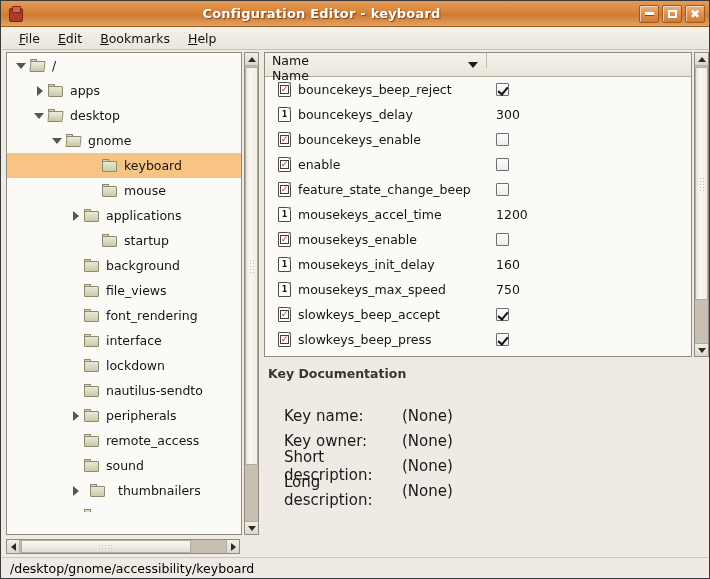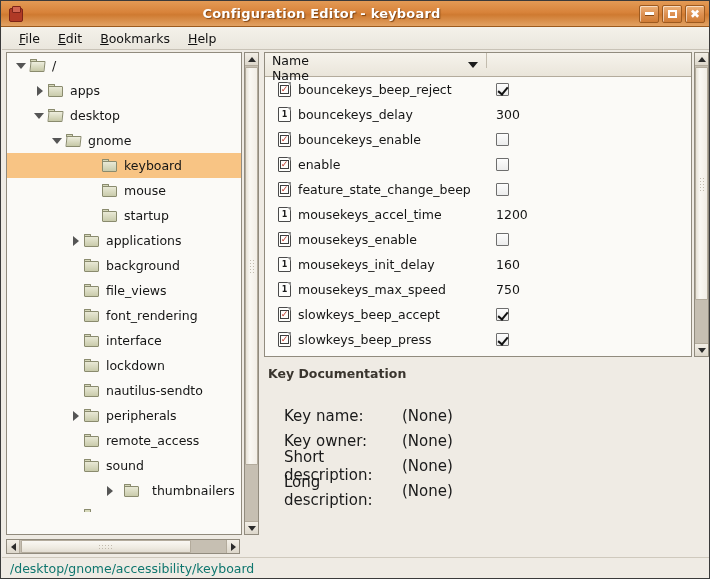--- a/index.html
+++ b/index.html
@@ -220,21 +220,21 @@
   .doc-title{font-size:12.5px;font-weight:bold;color:#3a352e;padding:4px 0 0 4px;}
   .doc-grid{margin:22px 0 0 20px;}
   .doc-row{display:flex;height:25px;align-items:center;font-size:15px;color:#1a1a1a;}
   .doc-row .lab{width:118px;}
   .doc-row .val{}
   
   .statusbar{
     position:absolute;left:1px;top:556px;width:708px;height:22px;
     background:#efebe4;border-top:1px solid #cfc9bd;box-sizing:border-box;
     display:flex;align-items:center;padding-left:8px;
-    font-size:12.5px;color:#0f766e;
+    font-size:12.5px;color:#000000;
   }
   .bottom-hsb{position:absolute;left:5px;top:538px;width:234px;height:15px;}
 </style>
 </head>
 <body>
 
 <div id="app">
 
   <div class="titlebar">
     <div class="tb-icon">
@@ -307,109 +307,109 @@
               <span class="tlabel">keyboard</span>
             </div>
             <div class="trow" style="padding-left: 80px;">
               <span class="exp "></span>
               <span class="fold">
                 <span class="tab"></span>
                 <span class="body"></span>
               </span>
               <span class="tlabel">mouse</span>
             </div>
+            <div class="trow" style="padding-left: 62px;">
+              <span class="exp closed"></span>
+              <span class="fold">
+                <span class="tab"></span>
+                <span class="body"></span>
+              </span>
+              <span class="tlabel">applications</span>
+            </div>
             <div class="trow" style="padding-left: 80px;">
               <span class="exp "></span>
               <span class="fold">
                 <span class="tab"></span>
                 <span class="body"></span>
               </span>
               <span class="tlabel">startup</span>
             </div>
             <div class="trow" style="padding-left: 62px;">
+              <span class="exp "></span>
+              <span class="fold">
+                <span class="tab"></span>
+                <span class="body"></span>
+              </span>
+              <span class="tlabel">background</span>
+            </div>
+            <div class="trow" style="padding-left: 62px;">
+              <span class="exp "></span>
+              <span class="fold">
+                <span class="tab"></span>
+                <span class="body"></span>
+              </span>
+              <span class="tlabel">file_views</span>
+            </div>
+            <div class="trow" style="padding-left: 62px;">
+              <span class="exp "></span>
+              <span class="fold">
+                <span class="tab"></span>
+                <span class="body"></span>
+              </span>
+              <span class="tlabel">font_rendering</span>
+            </div>
+            <div class="trow" style="padding-left: 62px;">
+              <span class="exp "></span>
+              <span class="fold">
+                <span class="tab"></span>
+                <span class="body"></span>
+              </span>
+              <span class="tlabel">interface</span>
+            </div>
+            <div class="trow" style="padding-left: 62px;">
+              <span class="exp "></span>
+              <span class="fold">
+                <span class="tab"></span>
+                <span class="body"></span>
+              </span>
+              <span class="tlabel">lockdown</span>
+            </div>
+            <div class="trow" style="padding-left: 62px;">
+              <span class="exp "></span>
+              <span class="fold">
+                <span class="tab"></span>
+                <span class="body"></span>
+              </span>
+              <span class="tlabel">nautilus-sendto</span>
+            </div>
+            <div class="trow" style="padding-left: 62px;">
               <span class="exp closed"></span>
               <span class="fold">
                 <span class="tab"></span>
                 <span class="body"></span>
               </span>
-              <span class="tlabel">applications</span>
-            </div>
-            <div class="trow" style="padding-left: 62px;">
-              <span class="exp "></span>
-              <span class="fold">
-                <span class="tab"></span>
-                <span class="body"></span>
-              </span>
-              <span class="tlabel">background</span>
-            </div>
-            <div class="trow" style="padding-left: 62px;">
-              <span class="exp "></span>
-              <span class="fold">
-                <span class="tab"></span>
-                <span class="body"></span>
-              </span>
-              <span class="tlabel">file_views</span>
-            </div>
-            <div class="trow" style="padding-left: 62px;">
-              <span class="exp "></span>
-              <span class="fold">
-                <span class="tab"></span>
-                <span class="body"></span>
-              </span>
-              <span class="tlabel">font_rendering</span>
-            </div>
-            <div class="trow" style="padding-left: 62px;">
-              <span class="exp "></span>
-              <span class="fold">
-                <span class="tab"></span>
-                <span class="body"></span>
-              </span>
-              <span class="tlabel">interface</span>
-            </div>
-            <div class="trow" style="padding-left: 62px;">
-              <span class="exp "></span>
-              <span class="fold">
-                <span class="tab"></span>
-                <span class="body"></span>
-              </span>
-              <span class="tlabel">lockdown</span>
-            </div>
-            <div class="trow" style="padding-left: 62px;">
-              <span class="exp "></span>
-              <span class="fold">
-                <span class="tab"></span>
-                <span class="body"></span>
-              </span>
-              <span class="tlabel">nautilus-sendto</span>
-            </div>
-            <div class="trow" style="padding-left: 62px;">
-              <span class="exp closed"></span>
-              <span class="fold">
-                <span class="tab"></span>
-                <span class="body"></span>
-              </span>
               <span class="tlabel">peripherals</span>
             </div>
             <div class="trow" style="padding-left: 62px;">
               <span class="exp "></span>
               <span class="fold">
                 <span class="tab"></span>
                 <span class="body"></span>
               </span>
               <span class="tlabel">remote_access</span>
             </div>
             <div class="trow" style="padding-left: 62px;">
               <span class="exp "></span>
               <span class="fold">
                 <span class="tab"></span>
                 <span class="body"></span>
               </span>
               <span class="tlabel">sound</span>
             </div>
-            <div class="trow" style="padding-left: 96px; gap: 6px;">
+            <div class="trow" style="padding-left: 62px; gap: 6px;">
               <span class="exp closed"></span>
               <span class="fold">
                 <span class="tab"></span>
                 <span class="body"></span>
               </span>
               <span class="tlabel">thumbnailers</span>
             </div>
             <div class="trow" style="padding-left: 62px;">
               <span class="exp "></span>
               <span class="fold">

